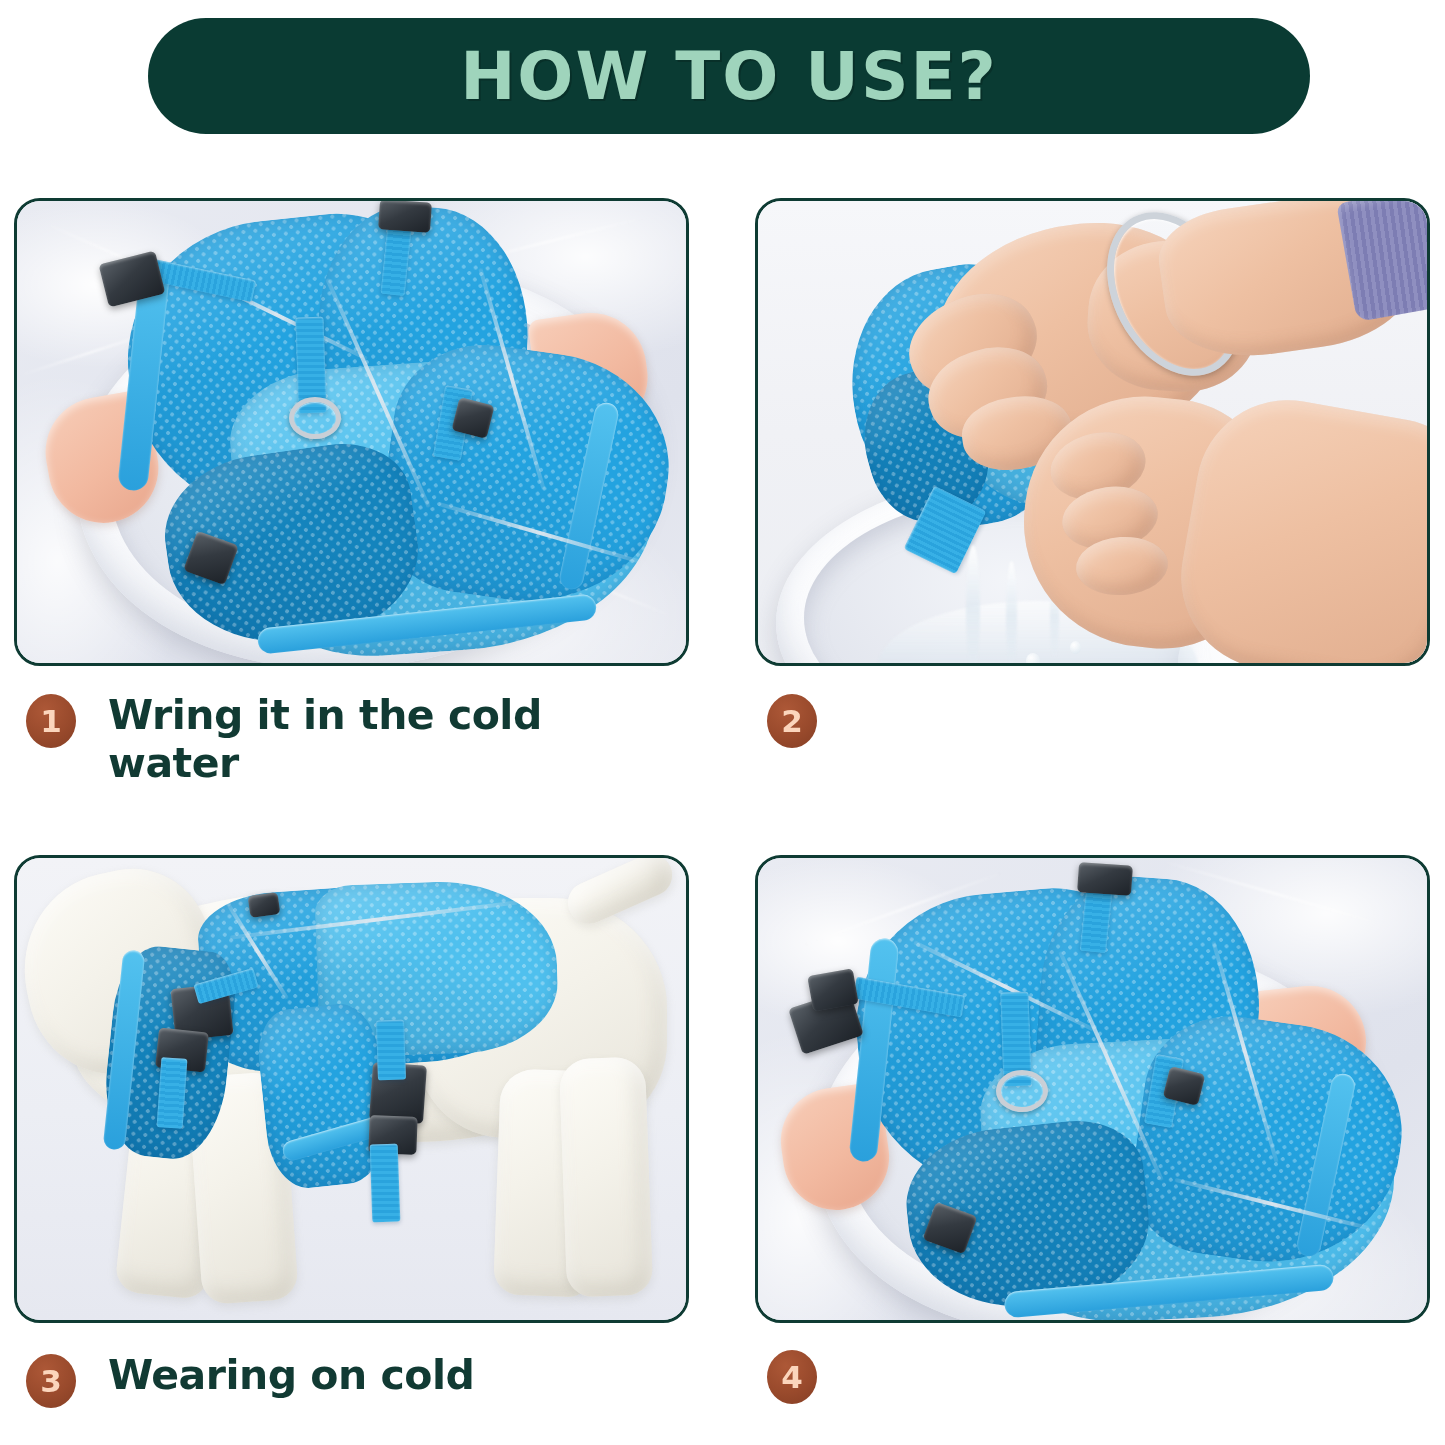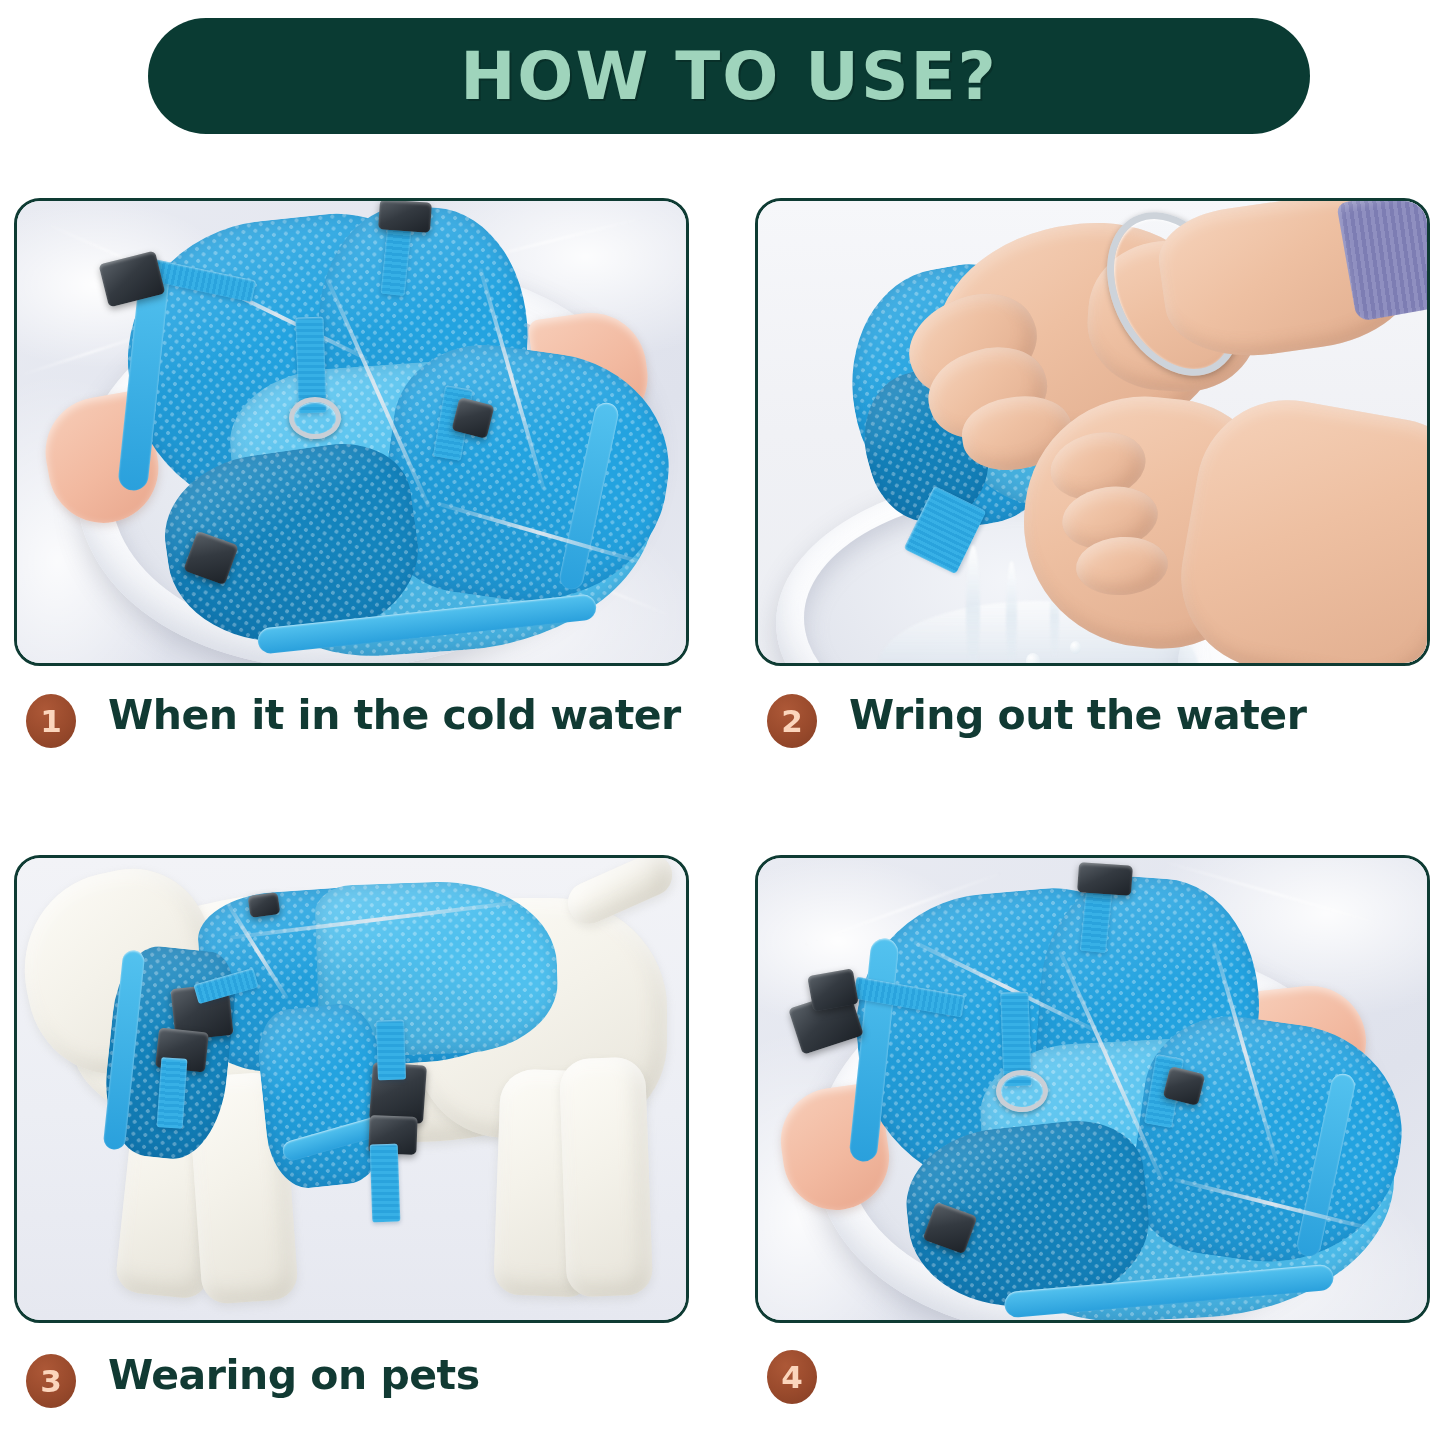--- a/index.html
+++ b/index.html
@@ -385,28 +385,27 @@
     <div class="strap strap-v" style="left:244px;top:134px;width:28px;height:94px;transform:rotate(-2deg);"></div>
     <div class="dring" style="left:238px;top:212px;width:42px;height:32px;"></div>
     <div class="strap strap-v" style="left:392px;top:198px;width:28px;height:70px;transform:rotate(10deg);"></div>
     <div class="buckle" style="left:408px;top:212px;width:36px;height:32px;transform:rotate(14deg);"></div>
     <div class="buckle" style="left:170px;top:350px;width:44px;height:40px;transform:rotate(20deg);"></div>
   </div>
 </div>
 
 <div class="caption" id="caption-1">
   <div class="badge">1</div>
-  <div class="caption-text">When it in the cold water</div>
+  <div class="caption-text">Wring it in the cold water</div>
 </div>
 
 <div class="caption" id="caption-2">
   <div class="badge">2</div>
-  <div class="caption-text">Wring out the water</div>
 </div>
 
 <div class="caption" id="caption-3">
   <div class="badge">3</div>
-  <div class="caption-text">Wearing on pets</div>
+  <div class="caption-text">Wearing on cold</div>
 </div>
 
 <div class="caption" id="caption-4">
   <div class="badge">4</div>
 </div>
 
 </body></html>

